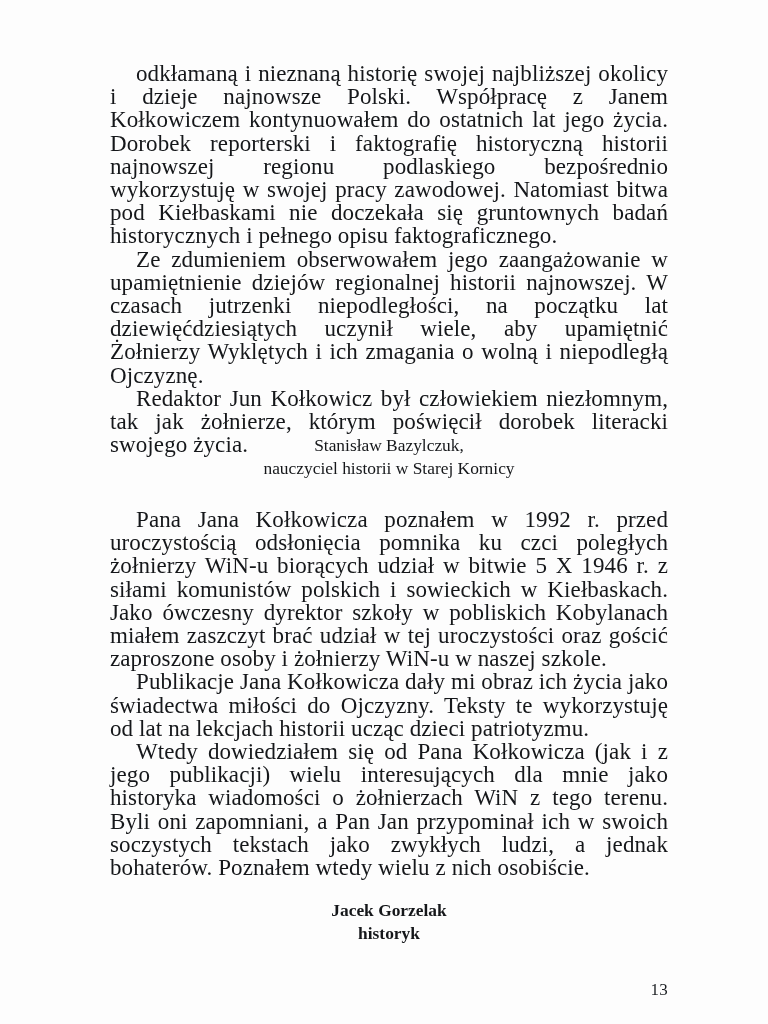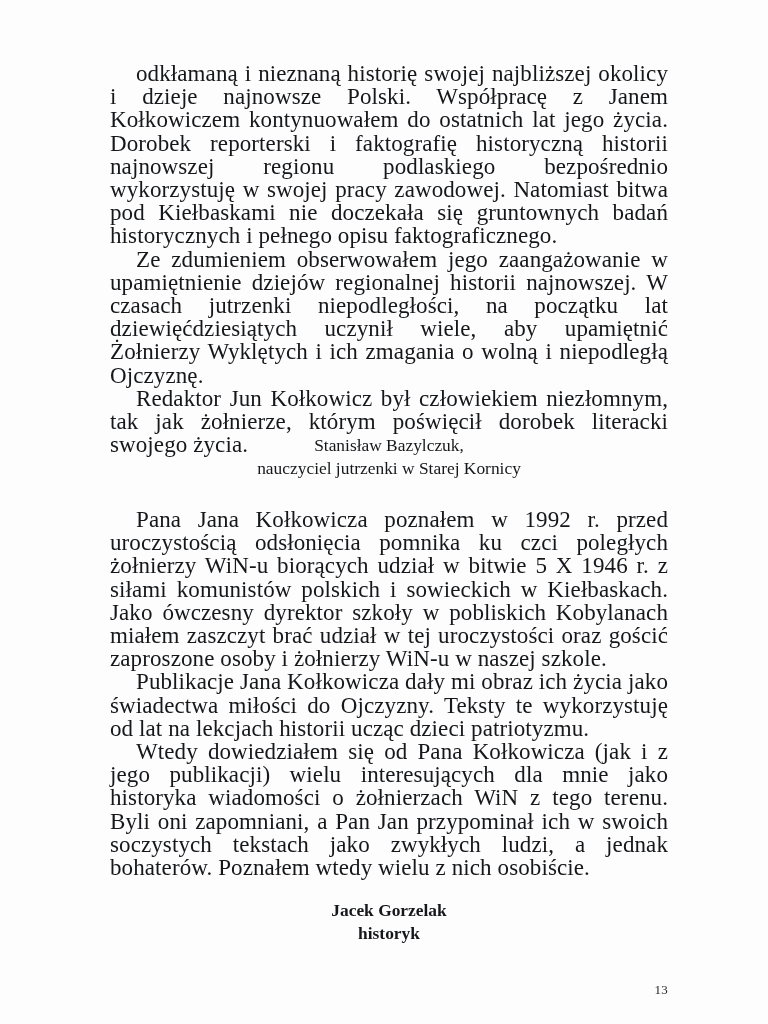--- a/index.html
+++ b/index.html
@@ -59,40 +59,40 @@
     display: block;
     white-space: pre;
   }
 
   .page-number {
     position: absolute;
     top: 982px;
     left: 110px;
     width: 558px;
     text-align: right;
-    font-size: 13px;
+    font-size: 17px;
     line-height: 16px;
     color: #1d2024;
     letter-spacing: 0.3px;
   }
 </style>
 </head>
 <body>
 
 <div class="page">
 
   <div class="text-block" id="letter-one">
     <p class="para">odkłamaną i nieznaną historię swojej najbliższej okolicy i dzieje najnowsze Polski. Współpracę z Janem Kołkowiczem kontynuowałem do ostatnich lat jego życia. Dorobek reporterski i faktografię historyczną historii najnowszej regionu podlaskiego bezpośrednio wykorzystuję w swojej pracy zawodowej. Natomiast bitwa pod Kiełbaskami nie doczekała się gruntownych badań historycznych i pełnego opisu faktograficznego.</p>
     <p class="para">Ze zdumieniem obserwowałem jego zaangażowanie w upamiętnienie dziejów regionalnej historii najnowszej. W czasach jutrzenki niepodległości, na początku lat dziewięćdziesiątych uczynił wiele, aby upamiętnić Żołnierzy Wyklętych i ich zmagania o wolną i niepodległą Ojczyznę.</p>
     <p class="para">Redaktor Jun Kołkowicz był człowiekiem niezłomnym, tak jak żołnierze, którym poświęcił dorobek literacki swojego życia.</p>
   </div>
 
   <div class="signature" id="signature-one">
     <span class="sig-line">Stanisław Bazylczuk,</span>
-    <span class="sig-line">nauczyciel jutrzenki w Starej Kornicy</span>
+    <span class="sig-line">nauczyciel historii w Starej Kornicy</span>
   </div>
 
   <div class="text-block" id="letter-two">
     <p class="para">Pana Jana Kołkowicza poznałem w 1992 r. przed uroczystością odsłonięcia pomnika ku czci poległych żołnierzy WiN-u biorących udział w bitwie 5 X 1946 r. z siłami komunistów polskich i sowieckich w Kiełbaskach. Jako ówczesny dyrektor szkoły w pobliskich Kobylanach miałem zaszczyt brać udział w tej uroczystości oraz gościć zaproszone osoby i żołnierzy WiN-u w naszej szkole.</p>
     <p class="para">Publikacje Jana Kołkowicza dały mi obraz ich życia jako świadectwa miłości do Ojczyzny. Teksty te wykorzystuję od lat na lekcjach historii ucząc dzieci patriotyzmu.</p>
     <p class="para">Wtedy dowiedziałem się od Pana Kołkowicza (jak i z jego publikacji) wielu interesujących dla mnie jako historyka wiadomości o żołnierzach WiN z tego terenu. Byli oni zapomniani, a Pan Jan przypominał ich w swoich soczystych tekstach jako zwykłych ludzi, a jednak bohaterów. Poznałem wtedy wielu z nich osobiście.</p>
   </div>
 
   <div class="signature" id="signature-two">
     <span class="sig-line">Jacek Gorzelak</span>

